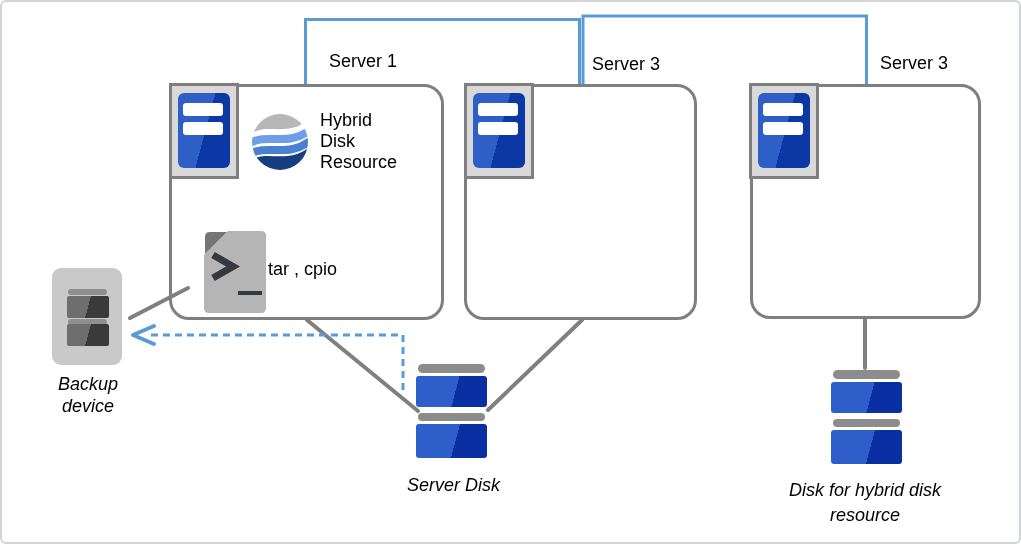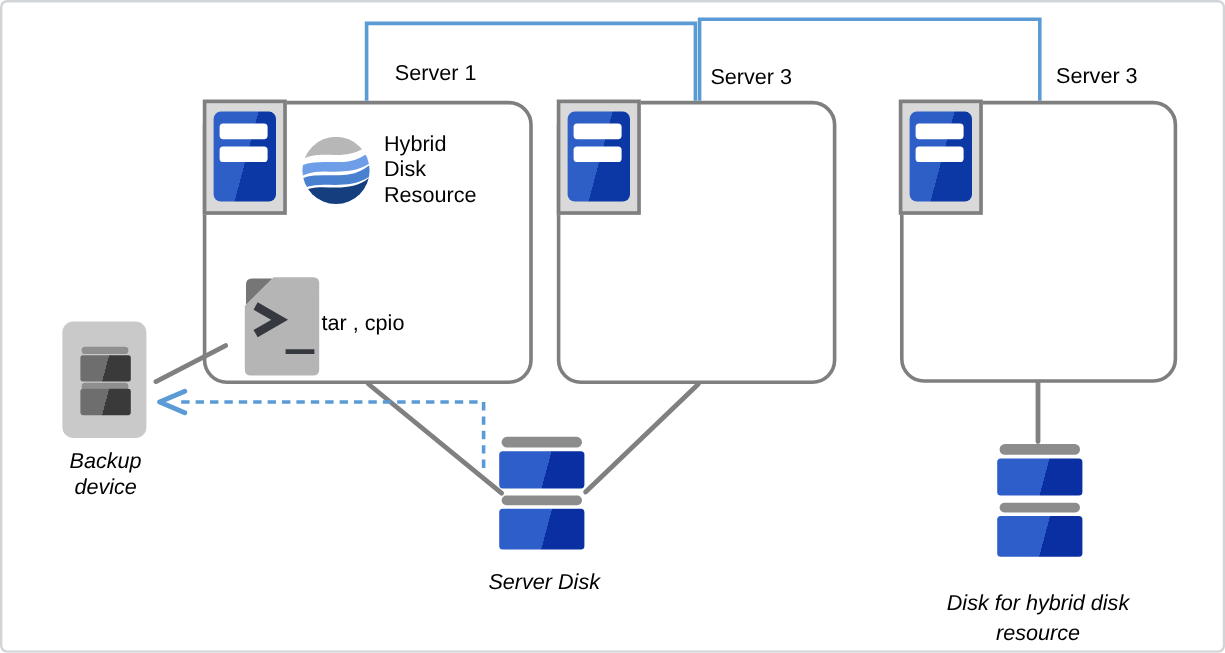--- a/index.html
+++ b/index.html
@@ -163,21 +163,21 @@
   <div class="label label-center" style="left:331px;top:471px;width:241px;line-height:25px;">
     <div>Server Disk</div>
   </div>
 
   <div class="disk-icon" style="left:829px;top:368px;">
     <div class="disk-cap" style="top:0;"></div>
     <div class="disk-block" style="top:12px;height:31px;"></div>
     <div class="disk-cap" style="top:49px;height:8px;"></div>
     <div class="disk-block" style="top:60px;height:34px;"></div>
   </div>
-  <div class="label label-center" style="left:752px;top:488px;width:222px;line-height:25px;">
+  <div class="label label-center" style="left:752px;top:476px;width:222px;line-height:25px;">
     <div>Disk for hybrid disk</div>
     <div>resource</div>
   </div>
 
   <svg class="connectors" width="1021" height="544" viewBox="0 0 1021 544">
 
     <path d="M303.5,82 V17.5 H577.5 V82" fill="none" stroke="#5B9BD5" stroke-width="3"></path>
     <path d="M581,82 V14 H864.5 V82" fill="none" stroke="#5B9BD5" stroke-width="3"></path>
 
     <line x1="128" y1="316" x2="186" y2="286" stroke="#808080" stroke-width="4" stroke-linecap="round"></line>

